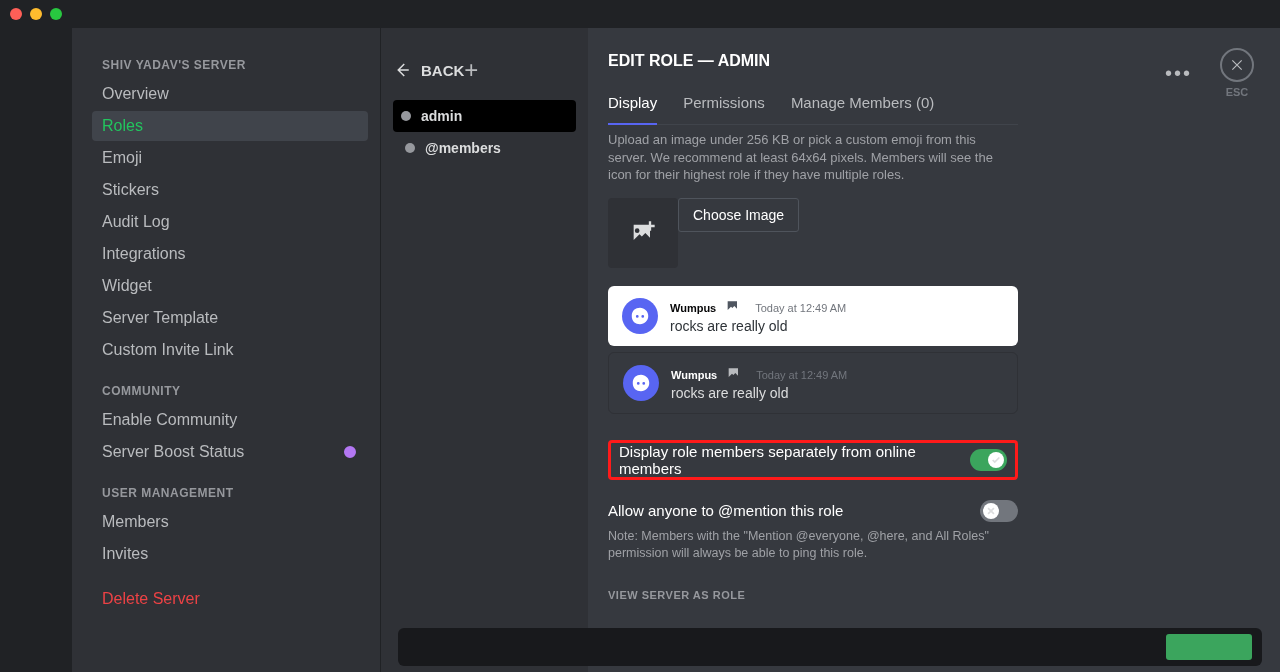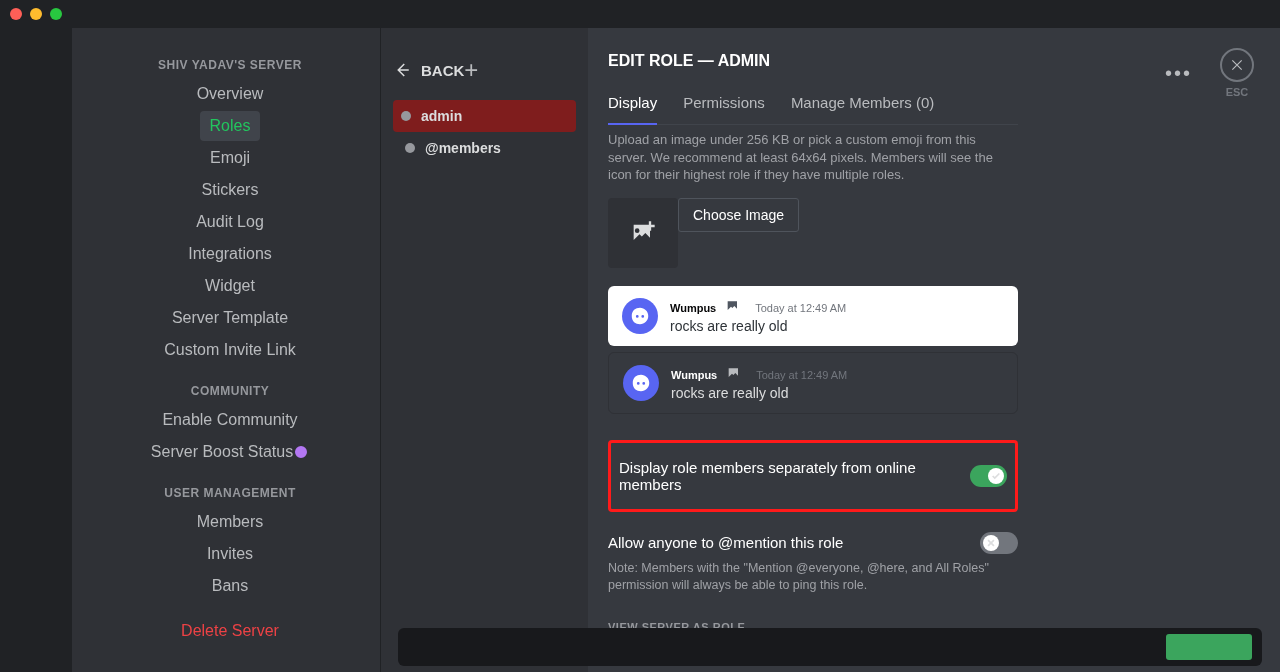--- a/index.html
+++ b/index.html
@@ -21,21 +21,20 @@
 
   .app { position:absolute; top:28px; left:0; right:0; bottom:0; display:flex; }
 
   .rail { width:72px; background:#202225; }
 
   .sidebar {
     width: 308px; background:#2f3136;
     padding: 24px 12px 12px 20px;
     display:flex; flex-direction:column;
     overflow:hidden;
-    align-items:center;
   }
   .sb-header {
     font-size:12px; font-weight:700; letter-spacing:0.5px;
     color:#96989d; text-transform:uppercase;
     padding: 6px 10px 6px 10px;
   }
   .sb-item {
     font-size:16px; color:#b9bbbe;
     padding: 6px 10px; border-radius:4px;
     margin: 1px 0; cursor:pointer;
@@ -60,21 +59,21 @@
   }
   .back-btn { display:flex; align-items:center; gap:10px; color:#dcddde; font-weight:600; font-size:15px; cursor:pointer;}
   .arrow-left { width:18px; height:18px; }
   .plus { font-size:24px; color:#b9bbbe; cursor:pointer; line-height:1;}
   .role-list { padding: 0 12px; }
   .role-item {
     display:flex; align-items:center; gap:10px;
     padding: 8px 12px; border-radius:4px; font-size:14px; font-weight:600;
     color:#dcddde; cursor:pointer;
   }
-  .role-item.sel { background:#7f1d1d;padding-left:8px; }
+  .role-item.sel { background:#000000;padding-left:8px; }
   .role-dot { width:10px; height:10px; border-radius:50%; background:#96989d; }
 
   .main {
     flex:1; background:#36393f; position:relative;
     padding: 20px 18px 0 18px;
   }
   .main-inner { max-width: 410px; margin-left:2px; }
   .page-title { font-size:16px; font-weight:700; color:#fff; margin-bottom:16px; margin-top:4px;}
   .tabs { display:flex; gap:26px; border-bottom:1px solid #40444b; margin-bottom:6px;}
   .tab { padding: 8px 0 12px 0; font-size:15px; color:#b9bbbe; cursor:pointer; }
@@ -106,21 +105,21 @@
   .msg.dark .body{ color:#dcddde;}
   .role-ico-inline { width:16px; height:16px; fill:#4f5660; vertical-align:-2px; margin:0 4px;}
 
   .setting-row { margin-top:20px; }
   .setting-head { display:flex; align-items:center; justify-content:space-between; }
   .setting-title { font-size:15px; color:#fff; font-weight:500;}
   .setting-note { font-size:12.5px; color:#9fa1a6; margin-top:6px; line-height:1.35;}
 
   .highlight-box {
     border:3px solid #ff1a1a; border-radius:4px;
-    padding:16px 8px; margin-top:26px;
+    padding:0 8px; margin-top:26px;
   }
 
   .toggle { width:38px; height:22px; border-radius:11px; position:relative; cursor:pointer;}
   .toggle .knob{ width:16px; height:16px; border-radius:50%; background:#fff; position:absolute; top:3px; display:flex; align-items:center; justify-content:center;}
   .toggle.on{ background:#3ba55d;} .toggle.on .knob{ right:3px;}
   .toggle.off{ background:#72767d;} .toggle.off .knob{ left:3px;}
   .toggle .knob svg{width:10px;height:10px;}
   .toggle.on .knob svg{fill:#3ba55d;}
   .toggle.off .knob svg{fill:#72767d;}
 
@@ -193,23 +192,20 @@
       <span>Server Boost Status</span>
       <span class="boost-badge"></span>
     </div>
 
     <div class="sb-header" style="margin-top:12px">USER MANAGEMENT</div>
     <div class="sb-item">
         <span>Members</span>
       </div>
     <div class="sb-item">
         <span>Invites</span>
-      </div>
-    <div class="sb-item">
-        <span>Bans</span>
       </div>
 
     <div class="sb-item sb-delete" style="margin-top:14px">
         <span>Delete Server</span>
       </div>
   </div>
 
   <div class="rolecol">
     <div class="rolecol-head">
       <div class="back-btn">

